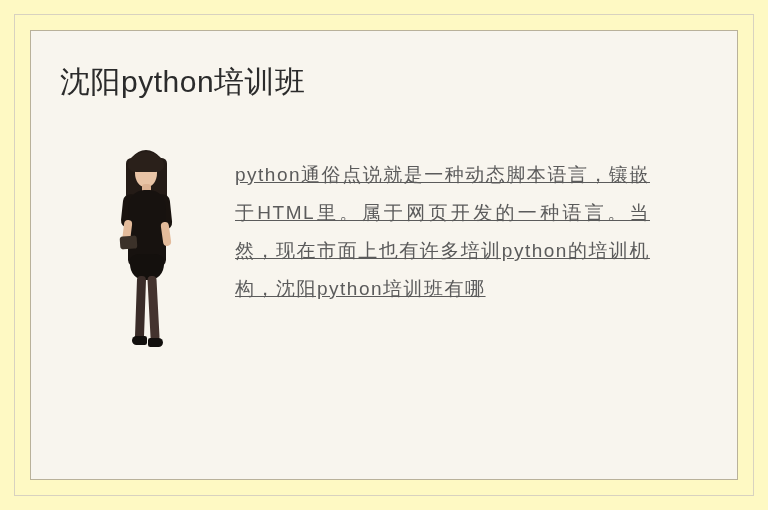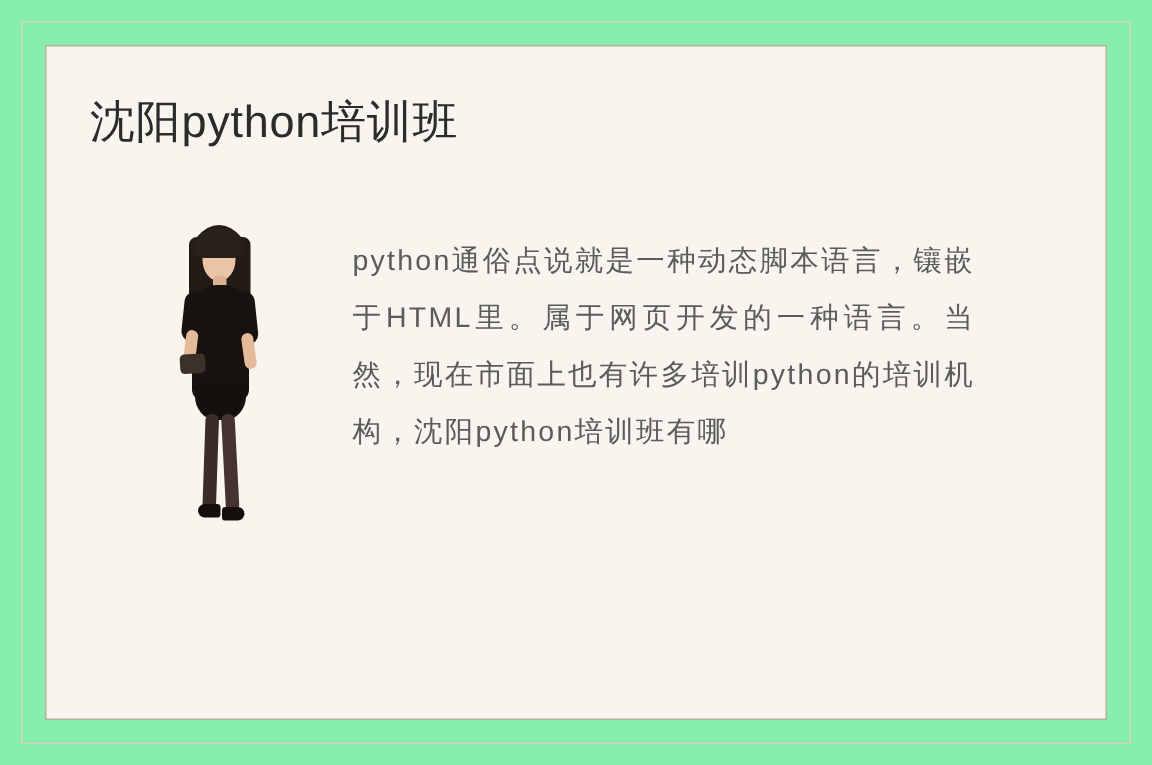--- a/index.html
+++ b/index.html
@@ -10,21 +10,21 @@
     width: 768px;
     height: 510px;
     background: #f6f3ea;
     font-family: "Liberation Sans", sans-serif;
     overflow: hidden;
   }
   .page {
     position: relative;
     width: 768px;
     height: 510px;
-    background: #86efac;
+    background: #fef9c3;
     box-sizing: border-box;
   }
   
   .frame-outer {
     position: absolute;
     left: 14px;
     top: 14px;
     right: 14px;
     bottom: 14px;
     border: 1px solid #d8d2c0;
@@ -232,20 +232,21 @@
     left: 175px;
     top: 16px;
     width: 415px;
     font-size: 19px;
     line-height: 38px;
     color: #5b5b5b;
     letter-spacing: 1.5px;
     text-align: justify;
     font-family: "Liberation Sans", sans-serif;
     word-break: break-all;
+    text-decoration: underline;
   }
 </style>
 </head>
 <body>
 
 <div class="page">
 
   <div class="frame-outer"></div>
   <div class="frame-inner"></div>
 

